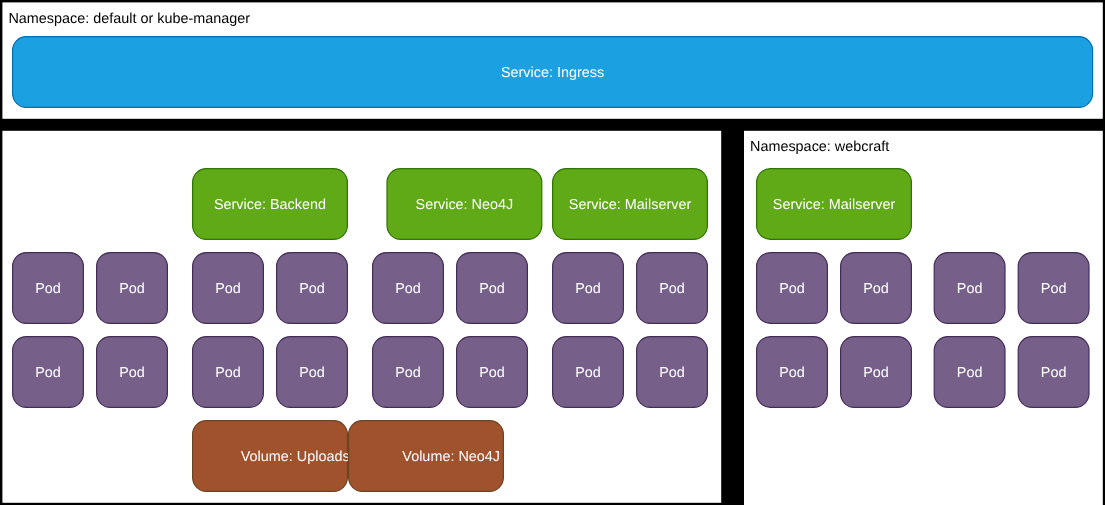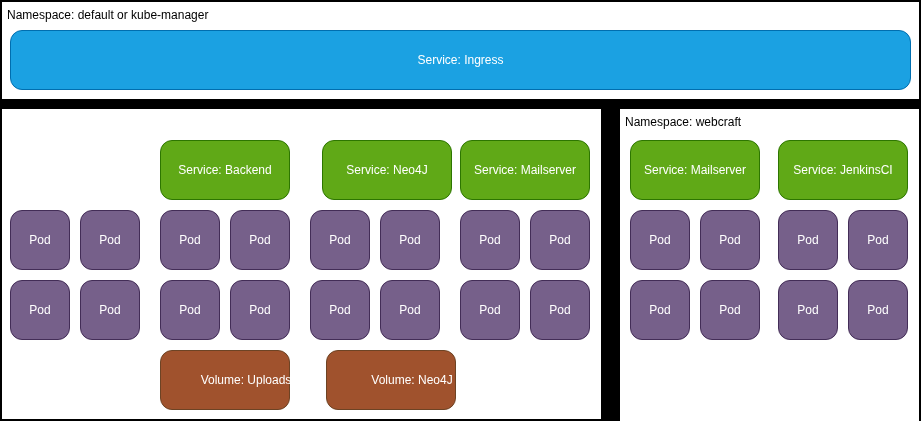--- a/index.html
+++ b/index.html
@@ -92,28 +92,27 @@
   <div class="box pod row1" style="left:378px">Pod</div>
   <div class="box pod row2" style="left:308px">Pod</div>
   <div class="box pod row2" style="left:378px">Pod</div>
 
   <div class="box pod row1" style="left:458px">Pod</div>
   <div class="box pod row1" style="left:528px">Pod</div>
   <div class="box pod row2" style="left:458px">Pod</div>
   <div class="box pod row2" style="left:528px">Pod</div>
 
   <div class="box volume" style="left:158px">Volume: Uploads</div>
-  <div class="box volume" style="left:324px">Volume: Neo4J</div>
+  <div class="box volume" style="left:288px">Volume: Neo4J</div>
 </section>
 
 <section class="panel panel-right">
   <div class="ns-label">Namespace: webcraft</div>
 
   <div class="box service" style="left:10px">Service: Mailserver</div>
-  <div class="box service" style="left:158px">Service: JenkinsCI</div>
 
   <div class="box pod row1" style="left:10px">Pod</div>
   <div class="box pod row1" style="left:80px">Pod</div>
   <div class="box pod row2" style="left:10px">Pod</div>
   <div class="box pod row2" style="left:80px">Pod</div>
 
   <div class="box pod row1" style="left:158px">Pod</div>
   <div class="box pod row1" style="left:228px">Pod</div>
   <div class="box pod row2" style="left:158px">Pod</div>
   <div class="box pod row2" style="left:228px">Pod</div>

